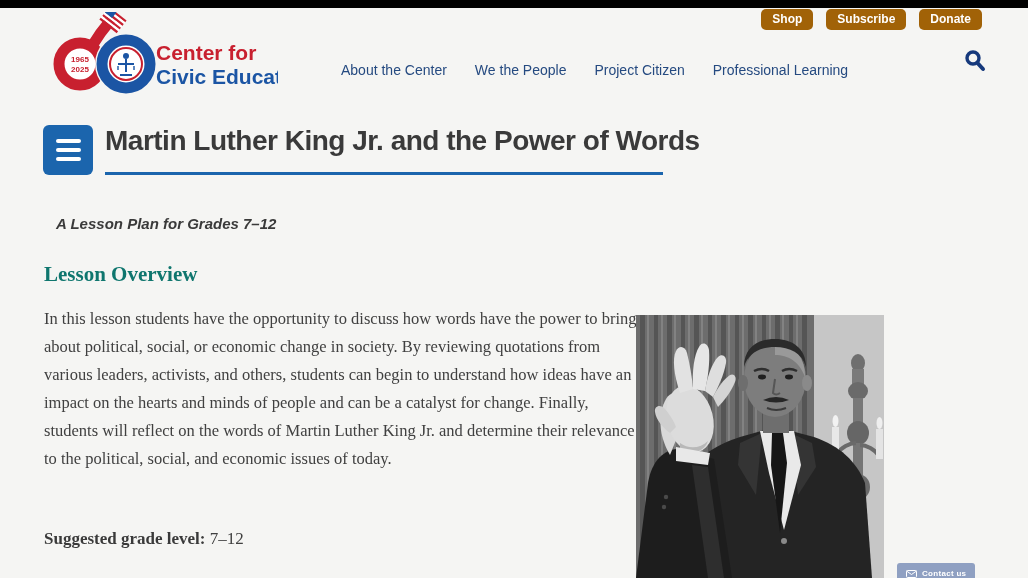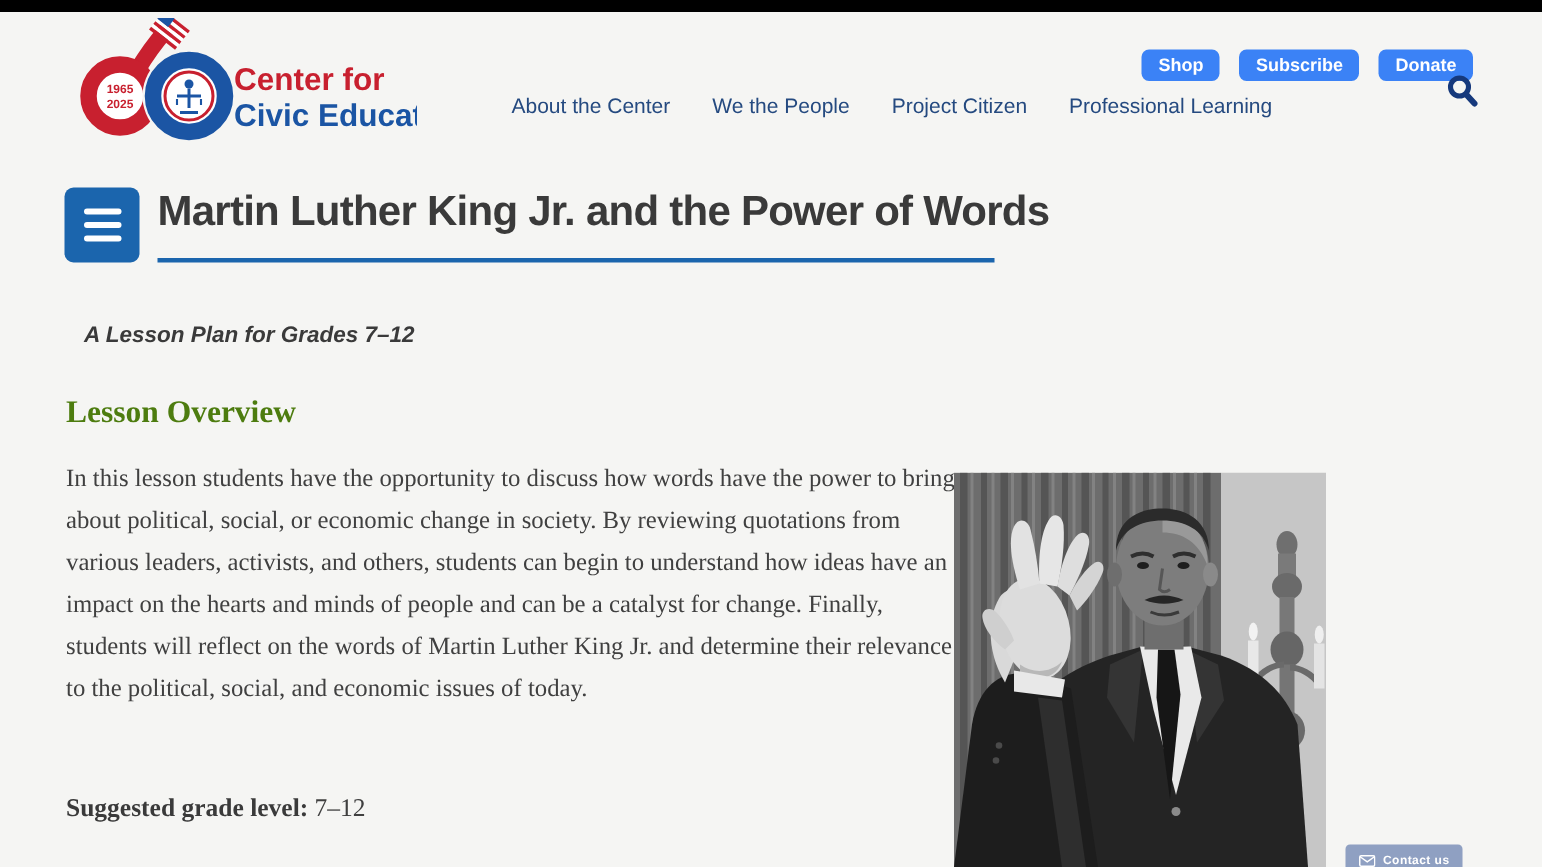--- a/index.html
+++ b/index.html
@@ -7,23 +7,23 @@
   body { font-family:"Liberation Sans", sans-serif; }
   #app {
     position:relative; width:1028px; height:578px;
     background:#f5f5f3; overflow:hidden;
   }
 
   
   .topbar-black { position:absolute; left:0; top:0; width:1028px; height:8px; background:#000; }
   .topbar-actions { position:absolute; top:9px; right:46px; display:flex; gap:13px; }
   .topbar-btn {
-    background:#3b82f6; color:#fff; border:none; cursor:pointer;
+    background:#a16207; color:#fff; border:none; cursor:pointer;
     font-family:"Liberation Sans", sans-serif; font-weight:bold; font-size:12px;
-    padding:3px 11px 4px; border-radius:5px; line-height:14px;margin-top:24px;
+    padding:3px 11px 4px; border-radius:5px; line-height:14px;
   }
 
   
   .logo { position:absolute; left:40px; top:12px; }
   .main-nav { position:absolute; left:341px; top:58px; display:flex; gap:28px; }
   .nav-link {
     color:#254a80; font-size:14px; text-decoration:none; cursor:pointer;
     padding:4px 0; white-space:nowrap;
   }
   .search-btn { position:absolute; left:962px; top:49px; width:26px; height:26px; background:none; border:none; cursor:pointer; }
@@ -43,21 +43,21 @@
   .title-underline { position:absolute; left:105px; top:172px; width:558px; height:3px; background:#1b65ad; }
 
   .subtitle {
     position:absolute; left:56px; top:215px;
     font-size:15px; font-weight:bold; color:#3a3a3a;font-style:italic;
   }
 
   
   .section-heading {
     position:absolute; left:44px; top:262px;
-    font-family:"Liberation Serif", serif; font-size:21px; font-weight:bold; color:#4d7c0f;
+    font-family:"Liberation Serif", serif; font-size:21px; font-weight:bold; color:#0f766e;
   }
   .lesson-paragraph {
     position:absolute; left:44px; top:305px; width:600px;
     font-family:"Liberation Serif", serif; font-size:16.5px; line-height:28px; color:#404040;
   }
   .grade-line {
     position:absolute; left:44px; top:529px;
     font-family:"Liberation Serif", serif; font-size:17px; color:#404040;
   }
   .grade-line b { font-weight:bold; color:#3a3a3a; }

